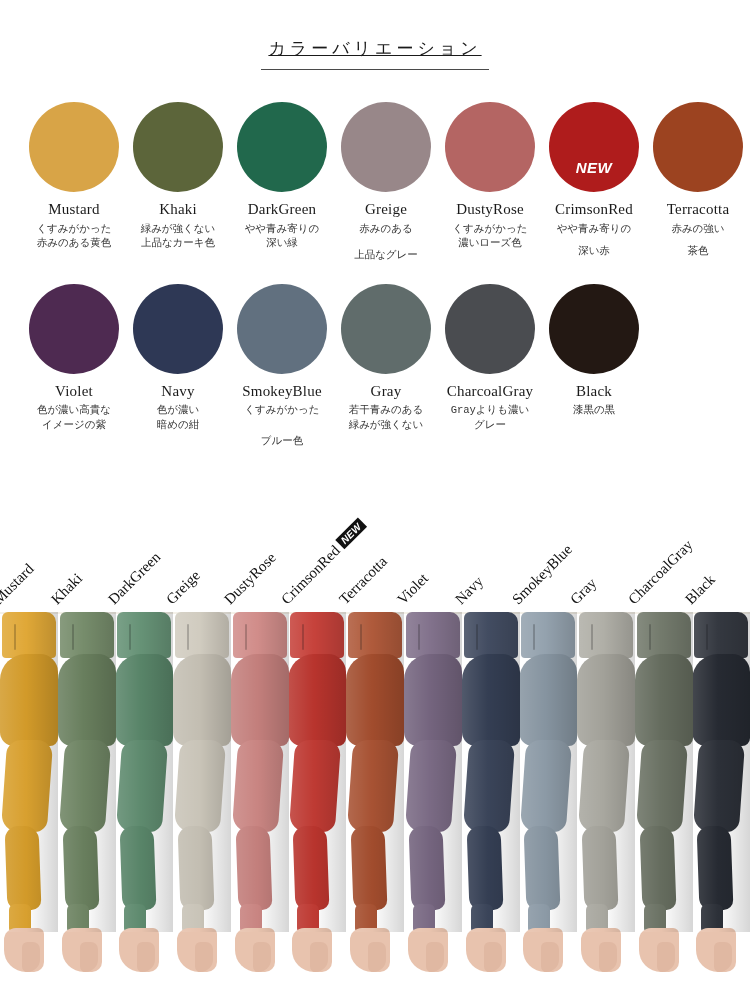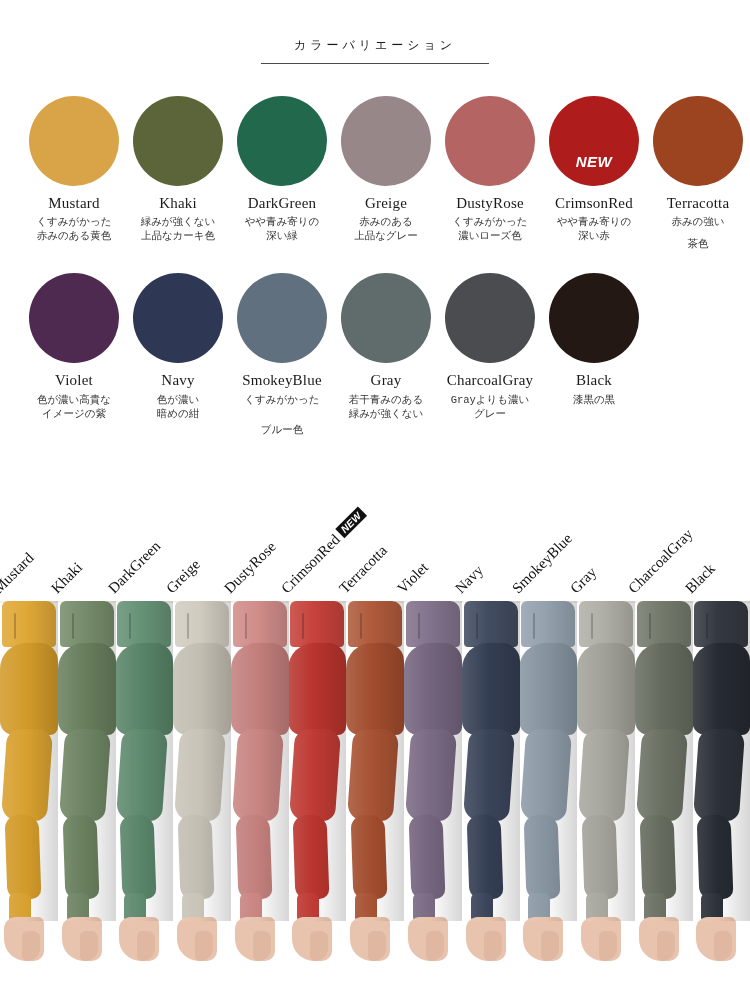--- a/index.html
+++ b/index.html
@@ -14,22 +14,22 @@
 
   
   .title-block{padding-top:30px;text-align:center;}
   .title-main{
     font-family:"Liberation Serif", serif;
     font-size:27px;letter-spacing:5px;color:#1a1a1a;
     font-weight:400;line-height:1.25;
   }
   .title-sub{
     font-family:"Liberation Serif", serif;
-    font-size:12px;letter-spacing:4px;color:#1a1a1a;
-    margin-top:8px;line-height:1.3;
+    font-size:17px;letter-spacing:4px;color:#1a1a1a;
+    margin-top:8px;line-height:1.3;text-decoration:underline;
   }
   .title-rule{
     width:228px;height:1px;background:#4a4a4a;
     margin:9px auto 0 auto;
   }
 
   
   .swatch-grid{margin-top:32px;}
   .swatch-row{
     display:flex;justify-content:flex-start;
@@ -198,38 +198,38 @@
           <div class="swatch-name">DarkGreen</div>
           <div class="swatch-desc">やや青み寄りの</div>
           <div class="swatch-desc" style="margin-top: 0px;">深い緑</div>
         </div>
         <div class="swatch-cell">
           <div class="swatch-circle-wrap">
             <div class="swatch-circle" style="background: rgb(152, 135, 137);"></div>
           </div>
           <div class="swatch-name">Greige</div>
           <div class="swatch-desc">赤みのある</div>
-          <div class="swatch-desc" style="margin-top: 0px;">上品なグレー</div>
+          <div class="swatch-desc" style="margin-top: 12px;">上品なグレー</div>
         </div>
         <div class="swatch-cell">
           <div class="swatch-circle-wrap">
             <div class="swatch-circle" style="background: rgb(180, 101, 99);"></div>
           </div>
           <div class="swatch-name">DustyRose</div>
           <div class="swatch-desc">くすみがかった</div>
           <div class="swatch-desc" style="margin-top: 0px;">濃いローズ色</div>
         </div>
         <div class="swatch-cell">
           <div class="swatch-circle-wrap">
             <div class="swatch-circle" style="background: rgb(175, 28, 28);"></div>
             <div class="new-badge-circle">NEW</div>
           </div>
           <div class="swatch-name">CrimsonRed</div>
           <div class="swatch-desc">やや青み寄りの</div>
-          <div class="swatch-desc" style="margin-top: 0px;">深い赤</div>
+          <div class="swatch-desc" style="margin-top: 8px;">深い赤</div>
         </div>
         <div class="swatch-cell">
           <div class="swatch-circle-wrap">
             <div class="swatch-circle" style="background: rgb(156, 67, 32);"></div>
           </div>
           <div class="swatch-name">Terracotta</div>
           <div class="swatch-desc">赤みの強い</div>
           <div class="swatch-desc" style="margin-top: 8px;">茶色</div>
         </div>
       </div>

